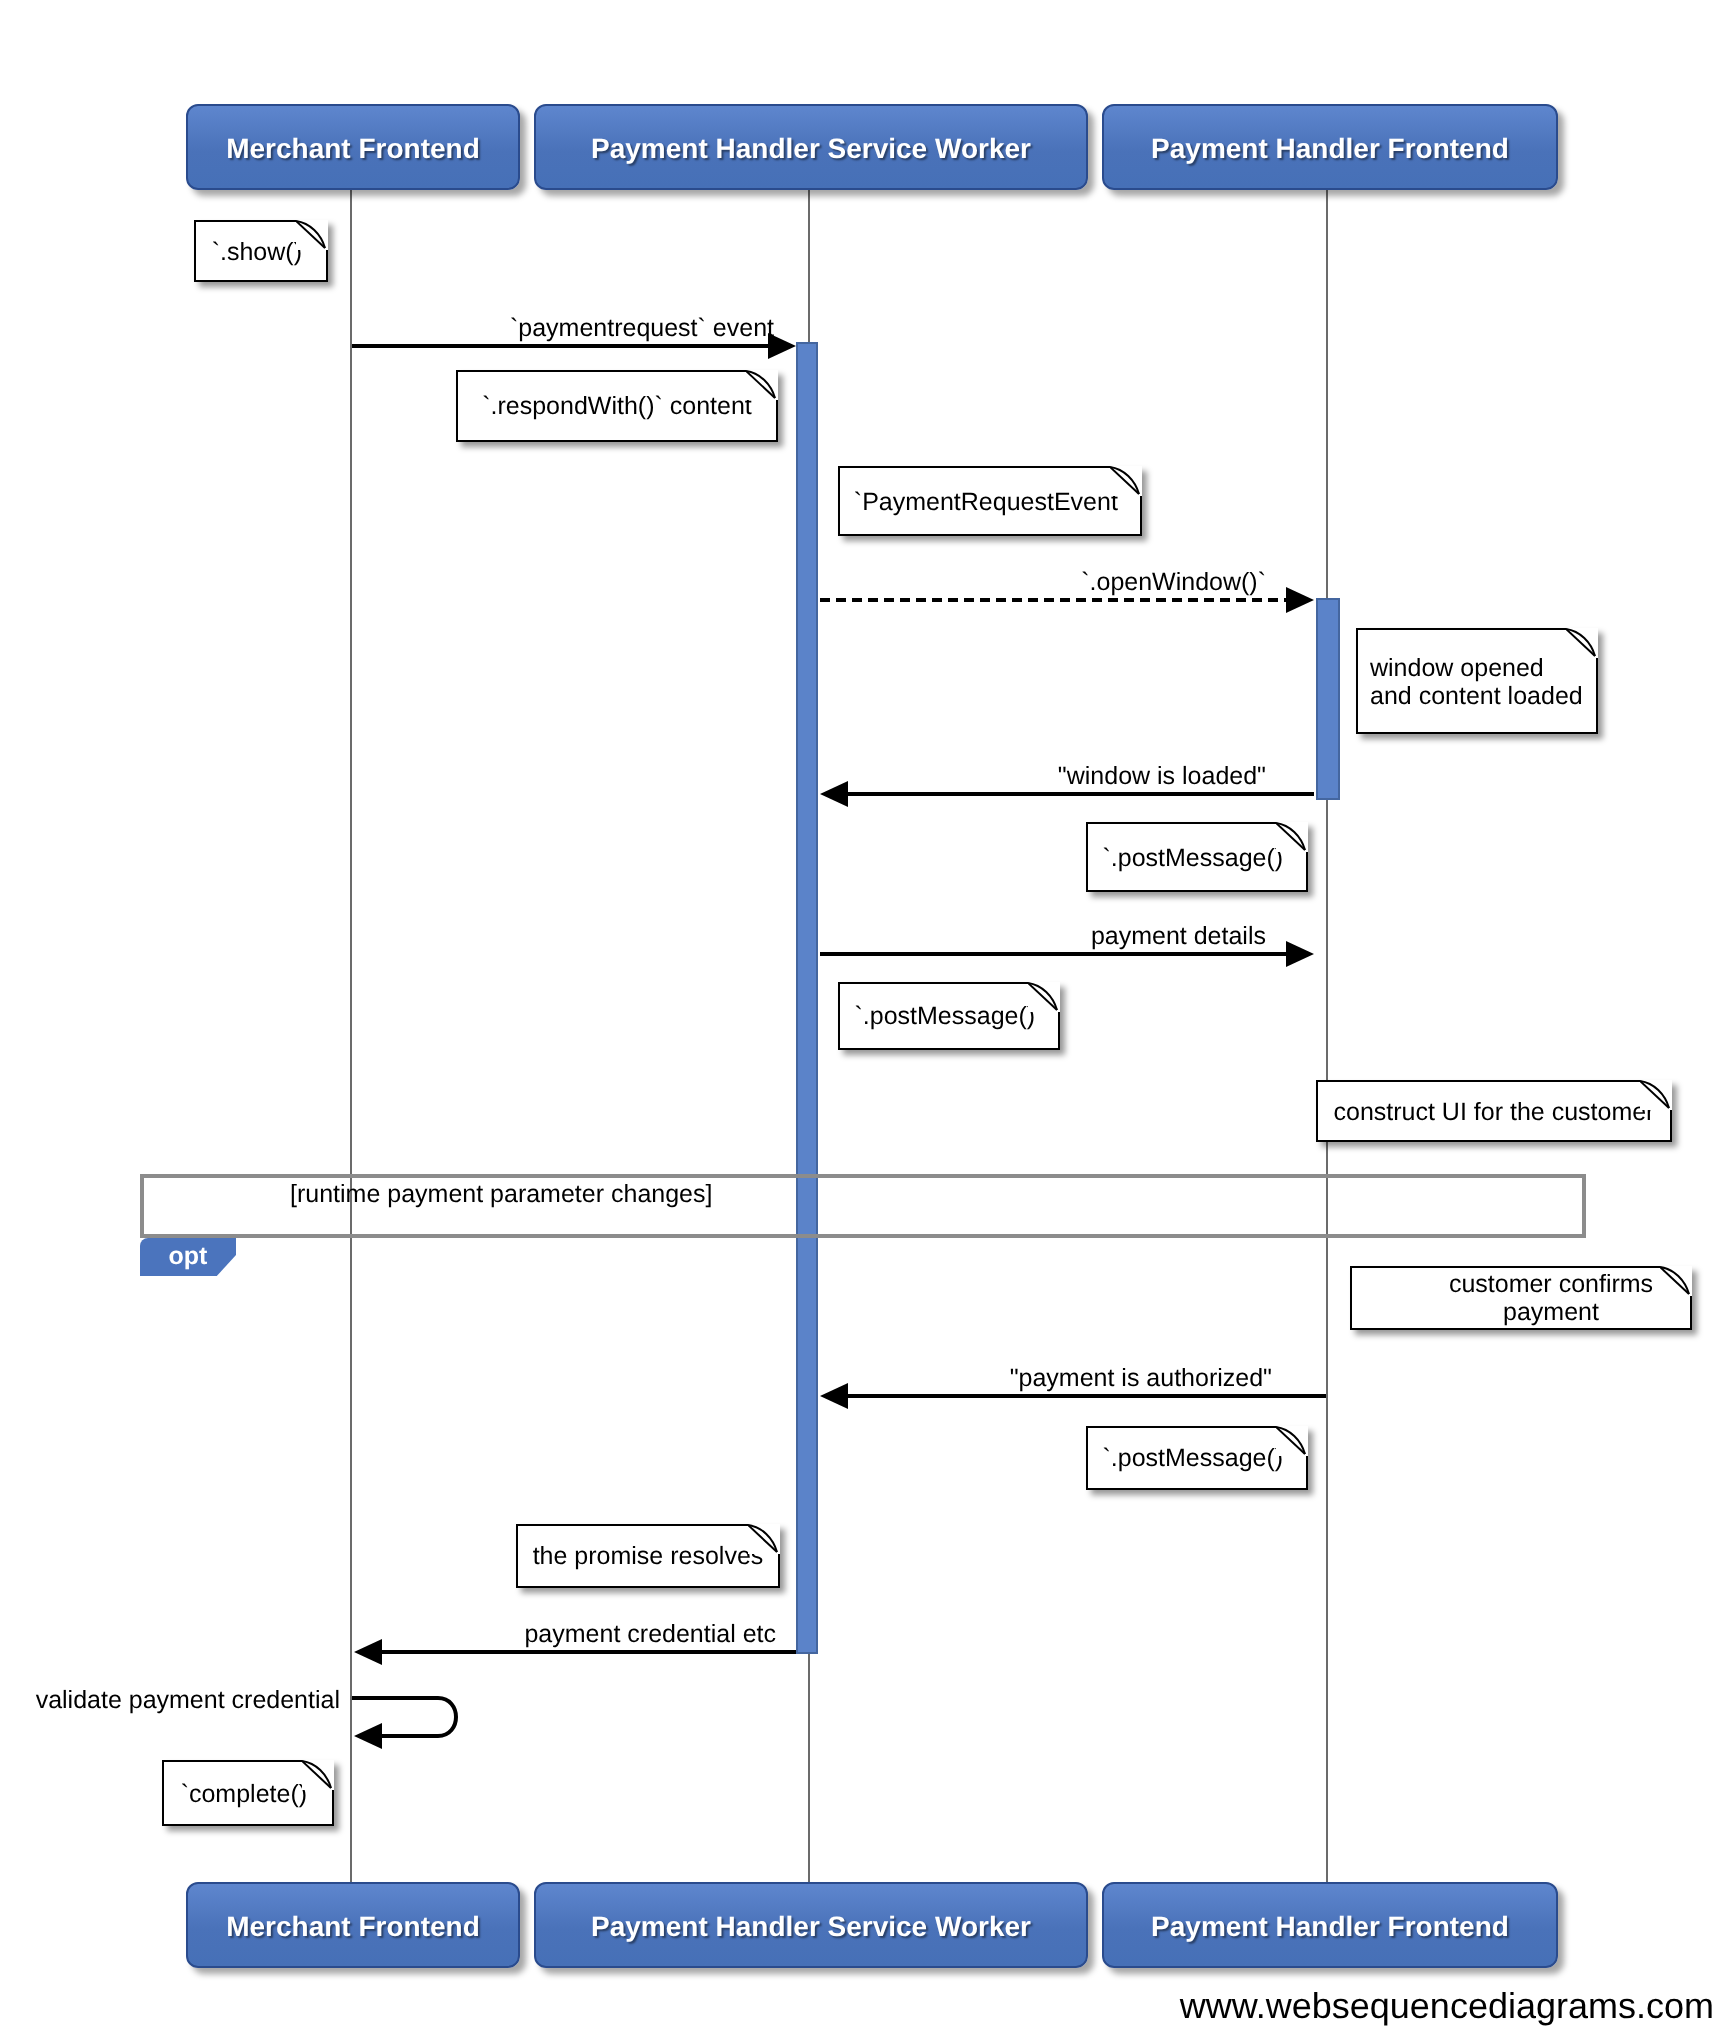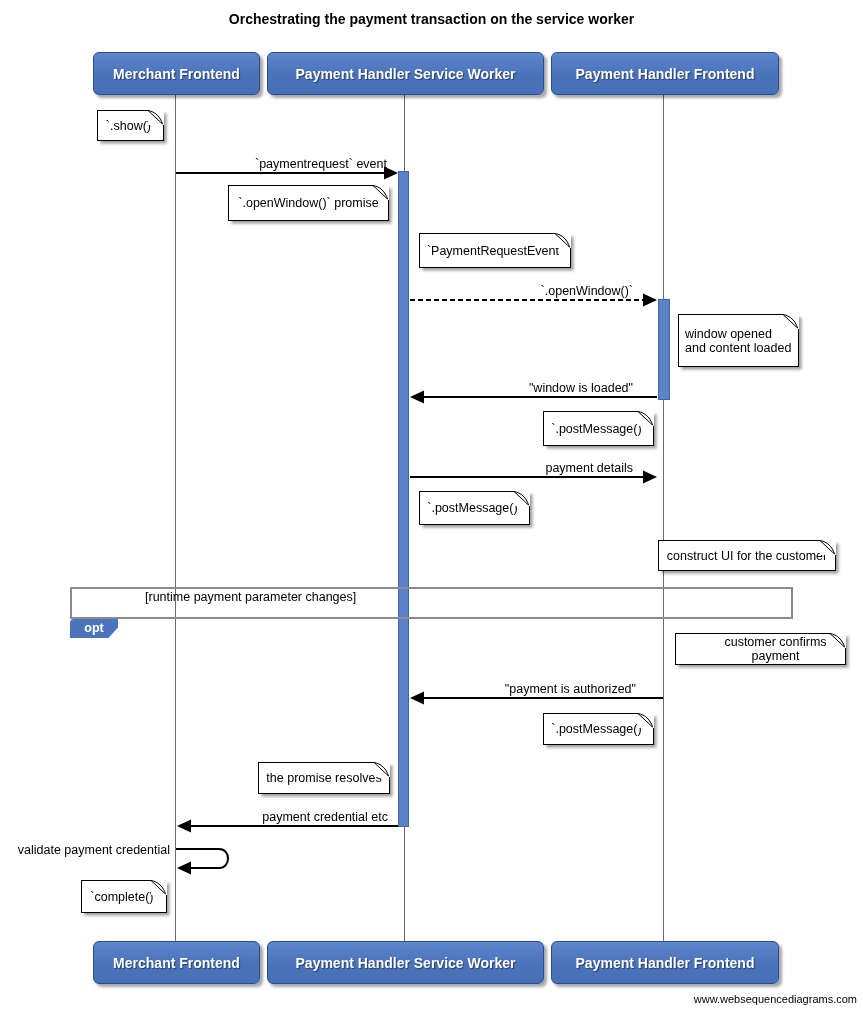--- a/index.html
+++ b/index.html
@@ -5,21 +5,21 @@
   html,body{margin:0;padding:0;background:#ffffff;}
   #canvas{
     position:relative;width:863px;height:1019px;background:#ffffff;
     font-family:"Liberation Sans",sans-serif;color:#000;overflow:hidden;
   }
   .title{
     position:absolute;top:11px;left:0;width:863px;text-align:center;
     font-size:14px;font-weight:bold;
   }
   .footer{
-    position:absolute;top:993px;right:6px;font-size:11px;
+    position:absolute;top:993px;right:6px;font-size:18px;
   }
   .actor{
     position:absolute;height:41px;border-radius:6px;
     background:linear-gradient(180deg,#5e86ce 0%,#4a72b9 55%,#4670b7 100%);
     border:1px solid #2a4b8d;
     box-shadow:3px 3px 3px rgba(0,0,0,0.35);
     display:flex;align-items:center;justify-content:center;
     color:#fff;font-weight:bold;font-size:14px;
     text-shadow:1px 1px 1px rgba(0,0,0,0.45);
   }
@@ -51,21 +51,20 @@
   .fragment-cond{
     position:absolute;font-size:12.5px;font-weight:normal;white-space:nowrap;
   }
   svg.overlay{position:absolute;top:0;left:0;pointer-events:none;}
 </style>
 </head>
 <body>
 
 <div id="canvas">
 
-  <div class="title">Orchestrating the payment transaction on the service worker</div>
 
   <div class="lifeline" style="left:175px;"></div>
   <div class="lifeline" style="left:404px;"></div>
   <div class="lifeline" style="left:663px;"></div>
 
   <div class="activation" style="left:398px;top:171px;width:11px;height:656px;"></div>
   <div class="activation" style="left:658px;top:299px;width:12px;height:101px;"></div>
 
   <svg class="overlay" width="863" height="1019" viewBox="0 0 863 1019">
     <g stroke="#000" stroke-width="2" fill="none">
@@ -107,21 +106,21 @@
         <path d="M0,0.5 L14.5,14" stroke="#000" fill="none"></path>
       </svg>
     <span class="note-text">`.show()`</span>
   </div>
   <div class="note" style="left:228px;top:185px;width:161px;height:36px;">
     <svg class="fold" width="16" height="15" viewBox="0 0 16 15">
         <rect width="16" height="15" fill="#fff"></rect>
         <path d="M0,0.5 C7,1.5 12.5,7 14.5,14" stroke="#000" fill="#fff"></path>
         <path d="M0,0.5 L14.5,14" stroke="#000" fill="none"></path>
       </svg>
-    <span class="note-text">`.openWindow()` promise</span>
+    <span class="note-text">`.respondWith()` content</span>
   </div>
   <div class="note left" style="left:678px;top:314px;width:121px;height:53px;">
     <svg class="fold" width="16" height="15" viewBox="0 0 16 15">
         <rect width="16" height="15" fill="#fff"></rect>
         <path d="M0,0.5 C7,1.5 12.5,7 14.5,14" stroke="#000" fill="#fff"></path>
         <path d="M0,0.5 L14.5,14" stroke="#000" fill="none"></path>
       </svg>
     <span class="note-text">window opened
 and content loaded</span>
   </div>

